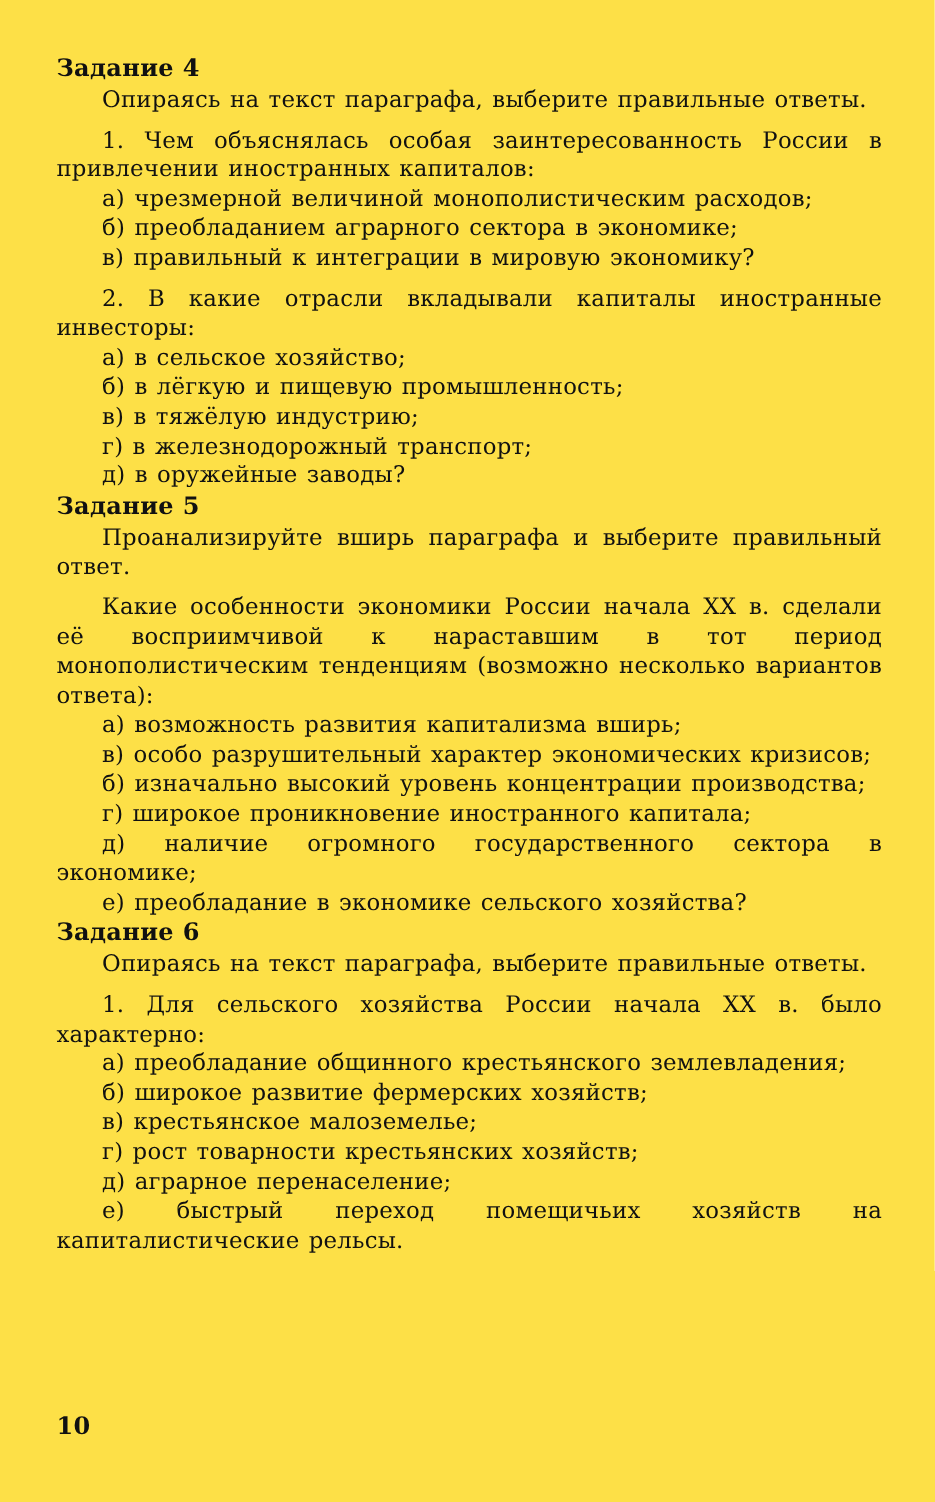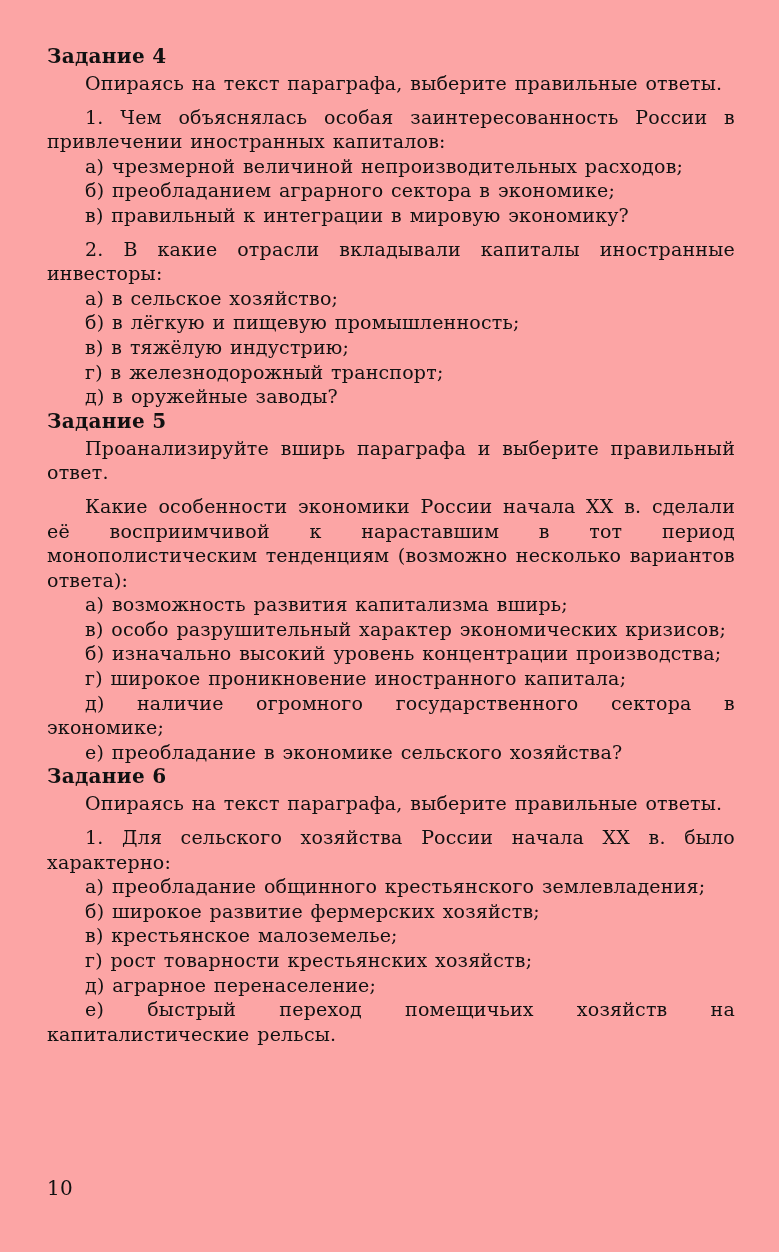--- a/index.html
+++ b/index.html
@@ -4,21 +4,21 @@
 <style>
   html, body {
     margin: 0;
     padding: 0;
     background: #ffffff;
   }
   .page {
     position: relative;
     width: 779px;
     height: 1252px;
-    background: #fca5a5;
+    background: #fde047;
     color: #111111;
     font-family: "DejaVu Serif", "Liberation Serif", serif;
     box-sizing: border-box;
     padding: 44px 44px 0 47px;
     overflow: hidden;
   }
   .task-title {
     margin: 0;
     font-size: 20px;
     line-height: 25px;
@@ -40,36 +40,36 @@
     margin-top: 9px;
   }
   .intro {
     margin-top: 2px;
   }
   .page-number {
     position: absolute;
     left: 47px;
     top: 1176px;
     font-size: 20px;
-    font-weight: normal;
+    font-weight: bold;
     letter-spacing: 0.3px;
   }
 </style>
 </head>
 <body>
 
 <div class="page">
 
   <section class="task">
     <h2 class="task-title">Задание 4</h2>
     <p class="para intro">Опираясь на текст параграфа, выберите правильные ответы.</p>
 
     <div class="question">
       <p class="para">1. Чем объяснялась особая заинтересованность России в привлечении иностранных капиталов:</p>
-      <p class="para">а) чрезмерной величиной непроизводительных расходов;</p>
+      <p class="para">а) чрезмерной величиной монополистическим расходов;</p>
       <p class="para">б) преобладанием аграрного сектора в экономике;</p>
       <p class="para">в) правильный к интеграции в мировую экономику?</p>
     </div>
 
     <div class="question">
       <p class="para">2. В какие отрасли вкладывали капиталы иностранные инвесторы:</p>
       <p class="para">а) в сельское хозяйство;</p>
       <p class="para">б) в лёгкую и пищевую промышленность;</p>
       <p class="para">в) в тяжёлую индустрию;</p>
       <p class="para">г) в железнодорожный транспорт;</p>

